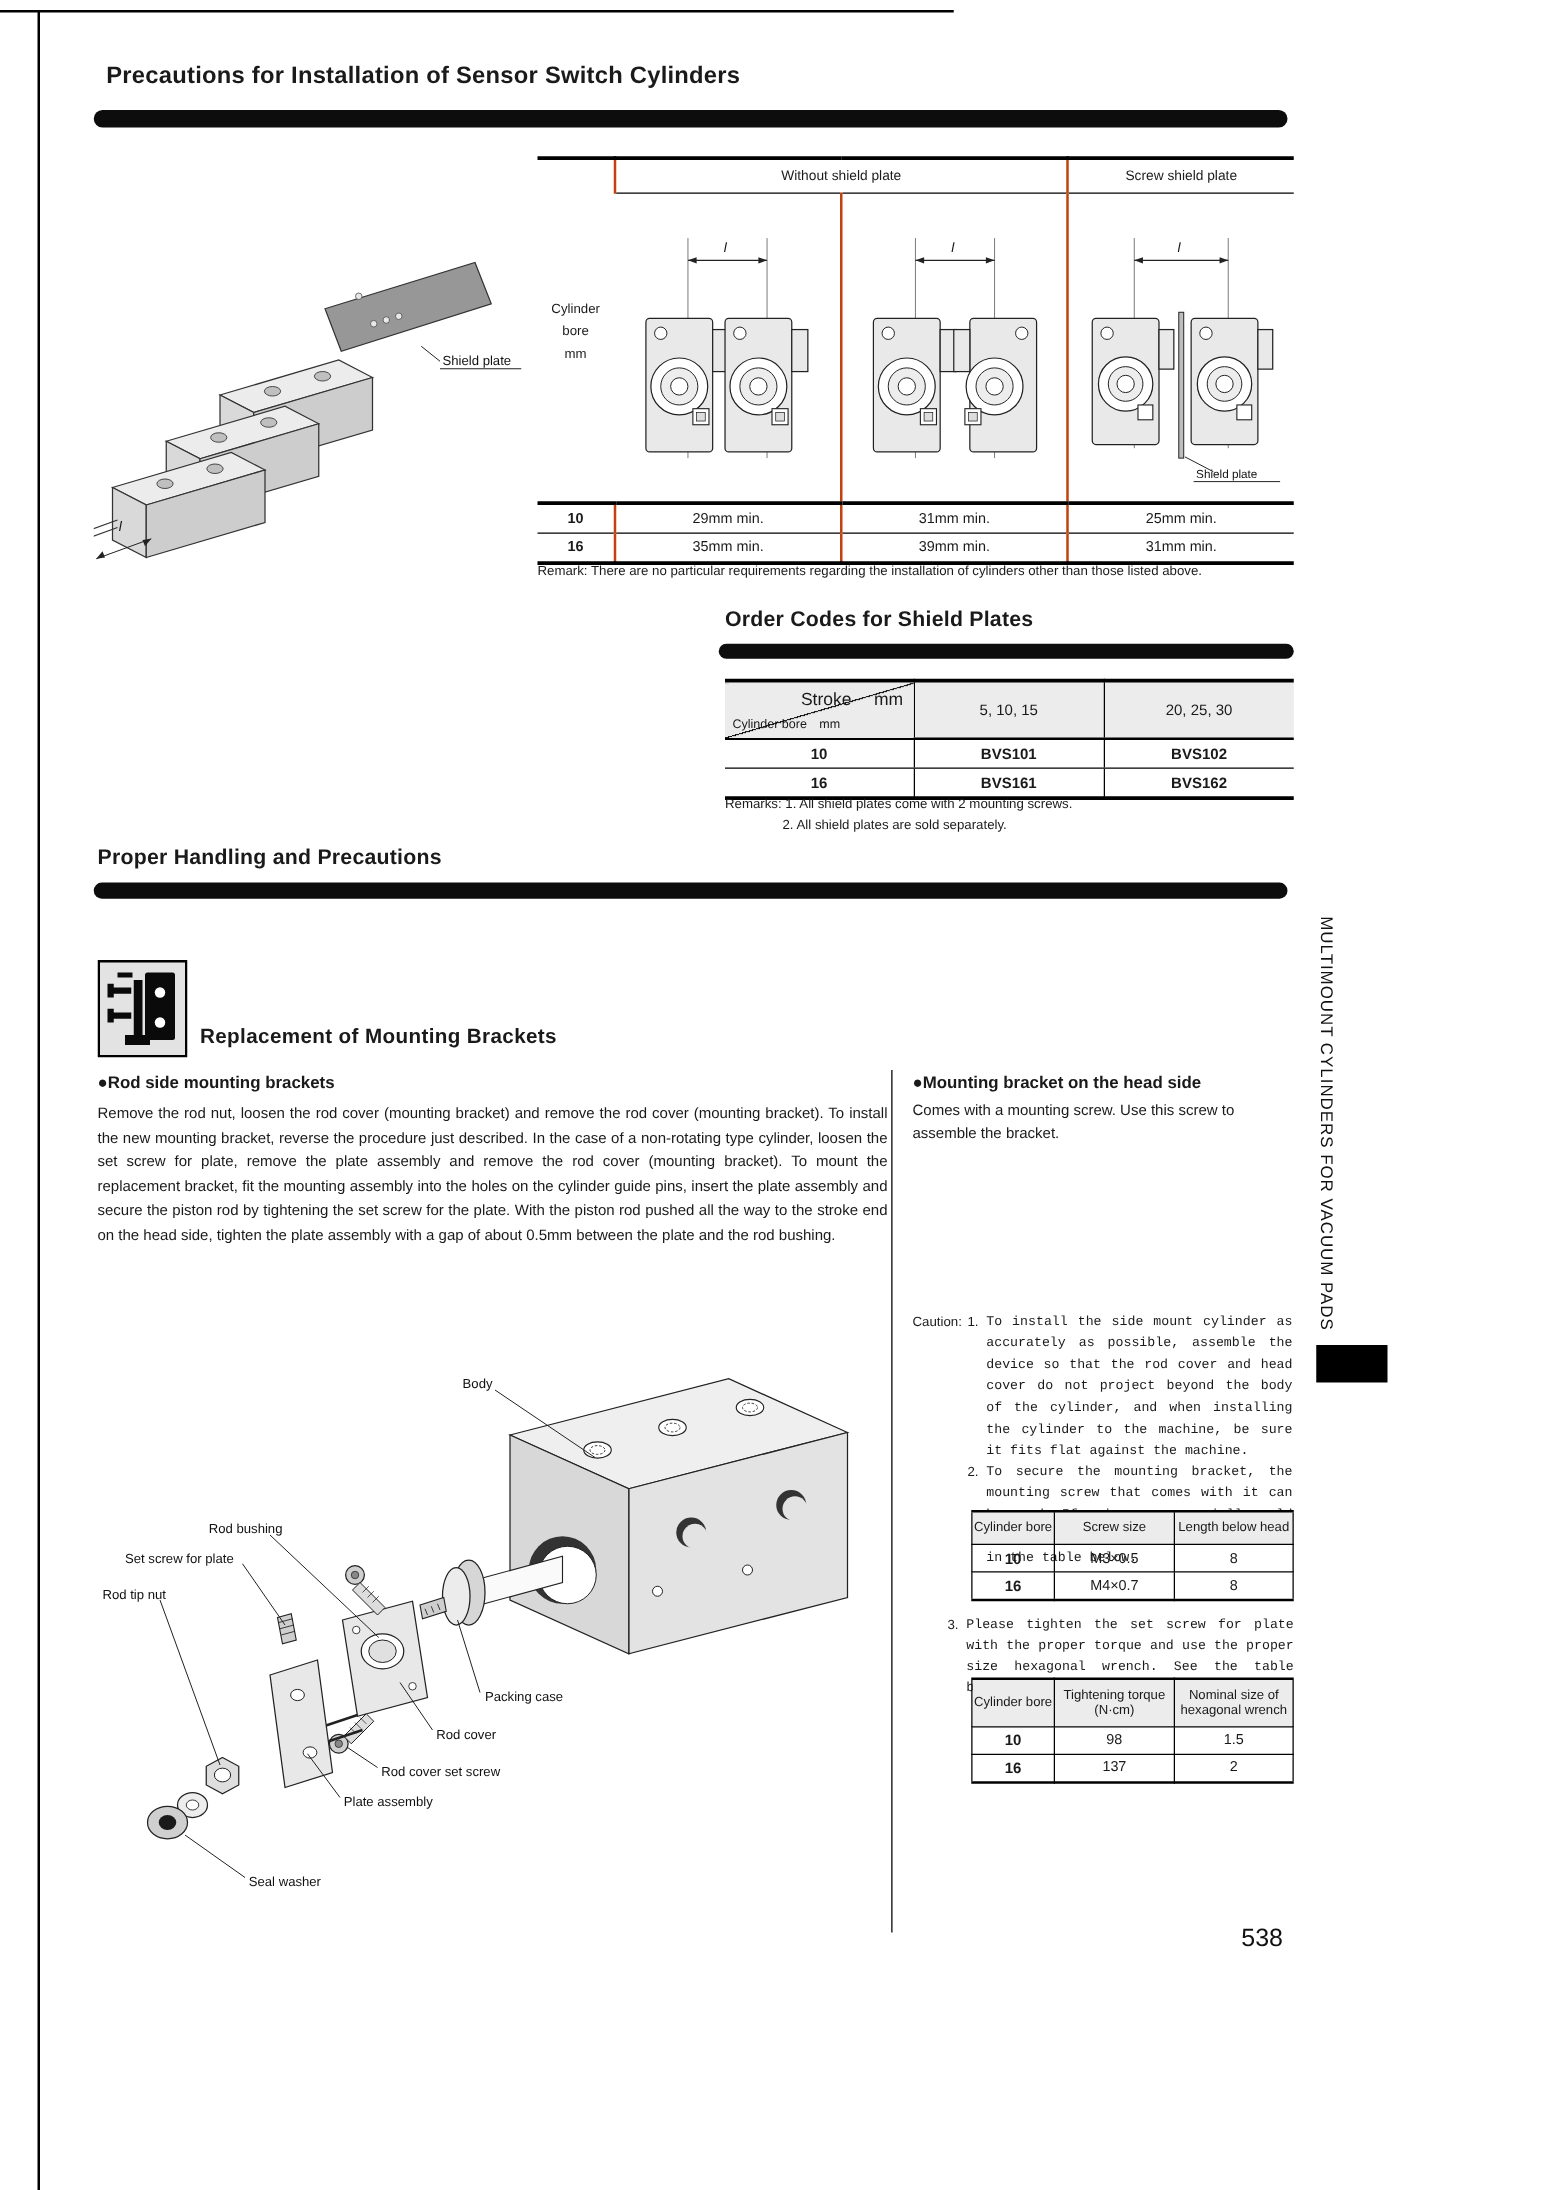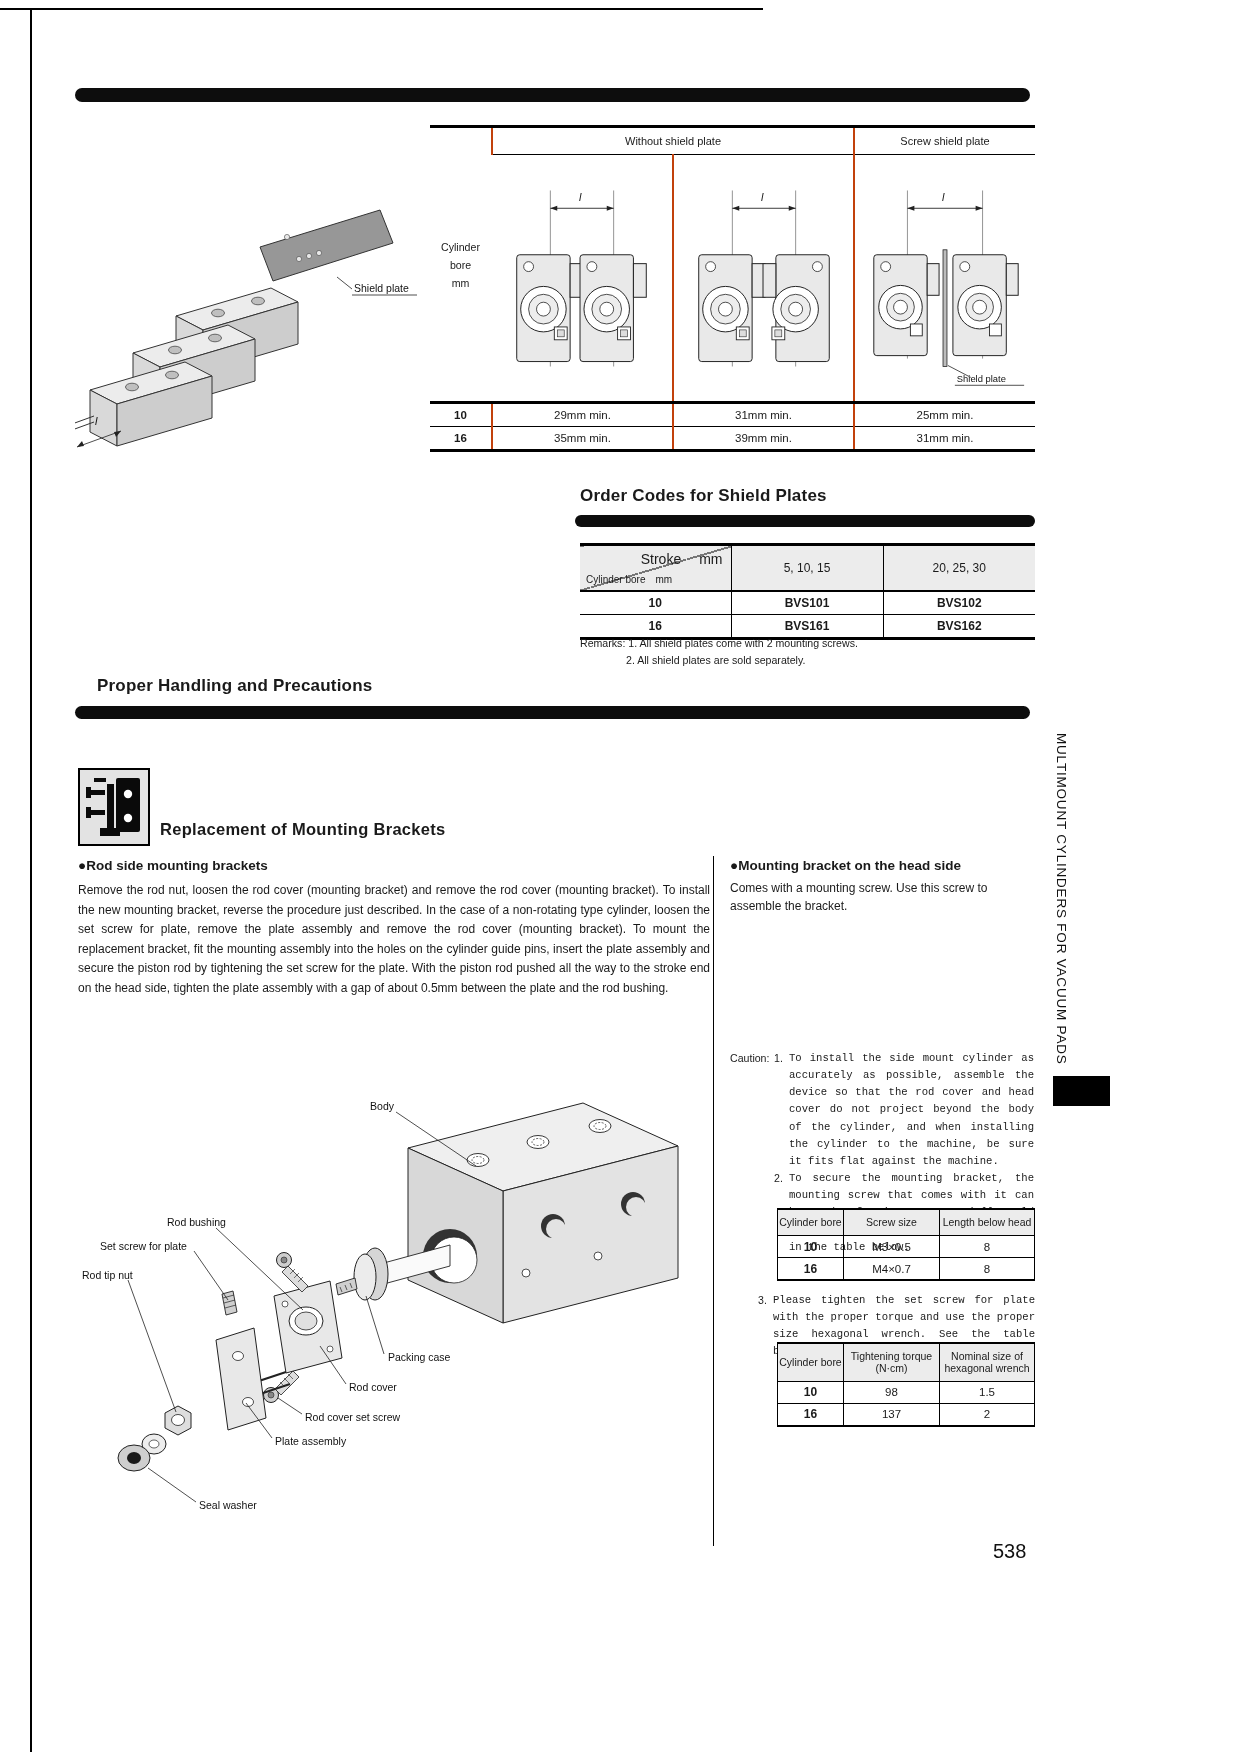--- a/index.html
+++ b/index.html
@@ -64,20 +64,21 @@
   .dimtxt{font-size:11px;font-style:italic;fill:#111;}
 </style>
 </head>
 <body>
 
 <div class="page">
 
   <div class="abs edge-top"></div>
   <div class="abs edge-left"></div>
 
+  <div class="abs h1" style="left:85px;top:50px;">Precautions for Installation of Sensor Switch Cylinders</div>
   <div class="abs bar" style="left:75px;top:88px;width:955px;height:14px;"></div>
 
 
   <svg class="abs" style="left:75px;top:185px;" width="350" height="300" viewBox="0 0 350 300">
 
     <polygon points="185,62 305,25 318,58 198,96" fill="#979797" stroke="#333" stroke-width="1"></polygon>
     <circle cx="212" cy="52" r="2.6" fill="#e8e8e8" stroke="#444" stroke-width=".6"></circle>
     <circle cx="224" cy="74" r="2.6" fill="#e8e8e8" stroke="#444" stroke-width=".6"></circle>
     <circle cx="234" cy="71" r="2.6" fill="#e8e8e8" stroke="#444" stroke-width=".6"></circle>
     <circle cx="244" cy="68" r="2.6" fill="#e8e8e8" stroke="#444" stroke-width=".6"></circle>
@@ -246,20 +247,21 @@
       <td>25mm min.</td>
     </tr>
     <tr class="d2">
       <td class="bore">16</td>
       <td>35mm min.</td>
       <td>39mm min.</td>
       <td>31mm min.</td>
     </tr>
   </tbody>
     </table>
+  <div class="abs small-txt" style="left:430px;top:449px;width:610px;">Remark: There are no particular requirements regarding the installation of cylinders other than those listed above.</div>
 
   <div class="abs h2" style="left:580px;top:486px;">Order Codes for Shield Plates</div>
   <div class="abs bar" style="left:575px;top:515px;width:460px;height:12px;"></div>
 
   <table class="abs t-order" style="left:580px;top:543px;">
     <colgroup>
         <col style="width:151px">
         <col style="width:152px">
         <col style="width:152px">
       </colgroup>
@@ -280,21 +282,21 @@
     <tr class="r2">
       <td class="v">16</td>
       <td class="v">BVS161</td>
       <td class="v">BVS162</td>
     </tr>
   </tbody>
     </table>
   <div class="abs small-txt" style="left:580px;top:635px;">Remarks: 1. All shield plates come with 2 mounting screws.</div>
   <div class="abs small-txt" style="left:626px;top:652px;">2. All shield plates are sold separately.</div>
 
-  <div class="abs h2" style="left:78px;top:676px;margin-left:19px;">Proper Handling and Precautions</div>
+  <div class="abs h2" style="left:78px;top:676px;">Proper Handling and Precautions</div>
   <div class="abs bar" style="left:75px;top:706px;width:955px;height:13px;"></div>
 
   <svg class="abs" style="left:78px;top:768px;" width="72" height="78" viewBox="0 0 72 78">
     <rect x="1" y="1" width="70" height="76" fill="#e3e3e3" stroke="#000" stroke-width="2"></rect>
     <rect x="38" y="10" width="24" height="54" rx="2" fill="#0a0a0a"></rect>
     <circle cx="50" cy="26" r="4.2" fill="#fff"></circle>
     <circle cx="50" cy="50" r="4.2" fill="#fff"></circle>
     <rect x="29" y="16" width="7" height="52" fill="#0a0a0a"></rect>
     <rect x="22" y="60" width="20" height="8" fill="#0a0a0a"></rect>
     <rect x="12" y="22" width="15" height="5" fill="#0a0a0a"></rect>

